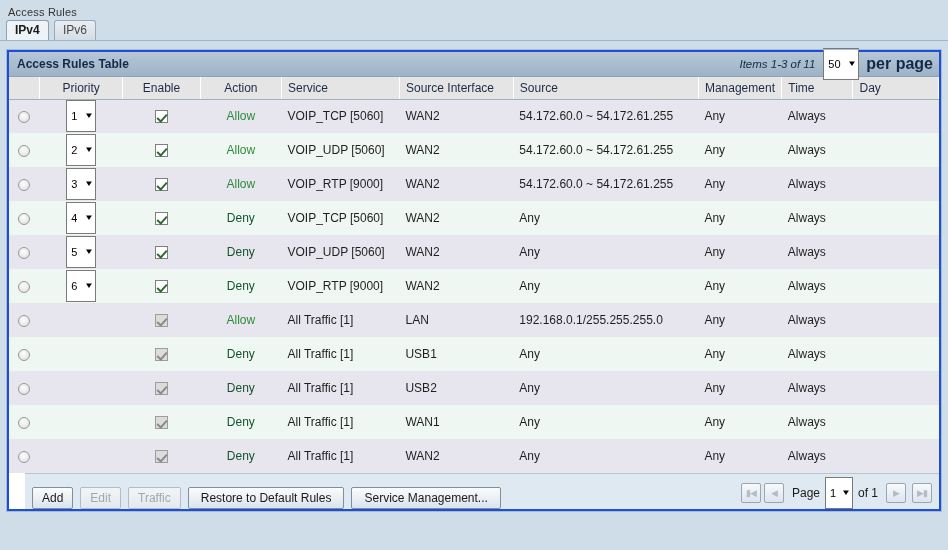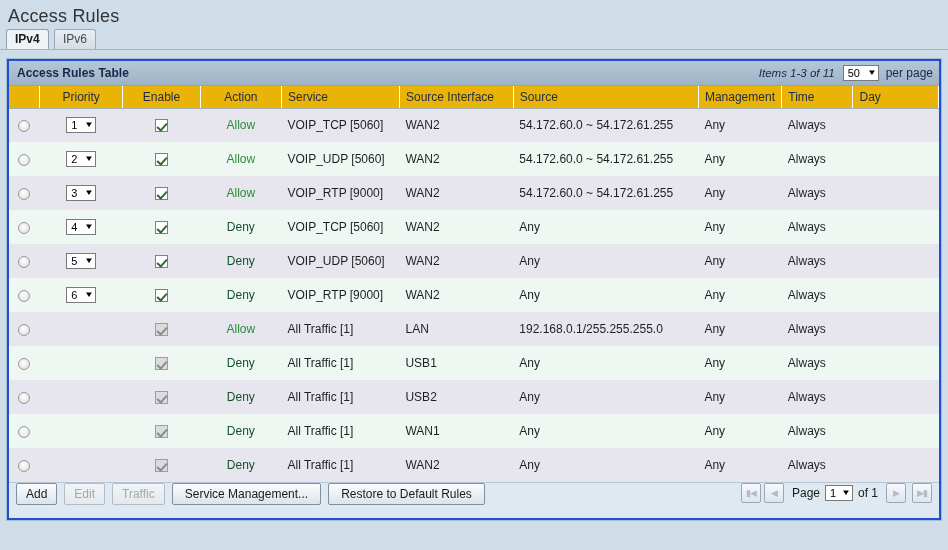--- a/index.html
+++ b/index.html
@@ -11,21 +11,21 @@
     height: 550px;
     background: #cfdde9;
     font-family: "Liberation Sans", sans-serif;
     font-size: 12px;
     color: #14315c;
     overflow: hidden;
   }
 
   
   .page-title {
-    font-size: 18px;
+    font-size: 11px;
     color: #333333;
     font-weight: normal;
     padding: 6px 0 0 8px;
     letter-spacing: 0.2px;
   }
 
   
   .tab-strip {
     position: relative;
     margin-top: 1px;
@@ -85,33 +85,33 @@
   }
   .table-caption .spacer { flex: 1 1 auto; }
   .items-count {
     font-style: italic;
     font-weight: normal;
     font-size: 11.5px;
     margin-right: 8px;
     color: #13294b;
   }
   .per-page-label {
-    font-weight: normal;
-    font-size: 12px;
+    font-weight: bold;
+    font-size: 16px;
     margin-left: 7px;
   }
 
   
   .mini-select {
     display: inline-flex;
     align-items: center;
     justify-content: space-between;
     background: #ffffff;
     border: 1px solid #7a7a7a;
-    height: 16px;
+    height: 32px;
     box-sizing: border-box;
     padding: 0 2px 0 4px;
     font-size: 11px;
     color: #000000;
     font-weight: normal;
     font-style: normal;
     cursor: pointer;
     line-height: 14px;
   }
   .mini-select .arrow {
@@ -125,21 +125,21 @@
   .sel-page { width: 28px; margin: 0 3px; }
 
   
   table.rules {
     border-collapse: collapse;
     width: 100%;
     table-layout: fixed;
     font-size: 12px;
   }
   table.rules th {
-    background: #eab308;
+    background: #e5e5e5;
     color: #1c2b45;
     font-weight: normal;
     text-align: left;
     height: 22px;
     padding: 0 6px;
     border-right: 1px solid #ffffff;
     border-bottom: 1px solid #9fb3b3;
     box-sizing: border-box;
     font-size: 12px;
     white-space: nowrap;
@@ -218,23 +218,24 @@
 
   .allow { color: #2d8b3c; }
   .deny  { color: #14532d; margin-top: 31px; }
 
   
   .toolbar {
     background: #dfe9f1;
     border-top: 1px solid #b6c6d4;
     height: 36px;
     display: flex;
-    align-items: flex-start;
+    align-items: flex-end;
     padding: 0 7px;
     box-sizing: border-box;
+    margin-left: 16px;
   }
   .btn {
     background-image: linear-gradient(#fbfcfd, #dbe4ec);
     border: 1px solid #7f8f9d;
     border-radius: 2px;
     color: #1a1a1a;
     font-size: 12px;
     height: 22px;
     line-height: 20px;
     padding: 0 9px;
@@ -475,22 +476,22 @@
           <td>Always</td>
           <td></td>
         </tr>
       </tbody>
   </table>
 
   <div class="toolbar">
     <button class="btn">Add</button>
     <button class="btn disabled">Edit</button>
     <button class="btn disabled">Traffic</button>
+    <button class="btn wide">Restore to Default Rules</button>
     <button class="btn wide">Service Management...</button>
-    <button class="btn wide">Restore to Default Rules</button>
     <span class="spacer"></span>
 
     <div class="pager">
       <span class="pgbtn">▮◀</span>
       <span class="pgbtn mid-left">◀</span>
       <span class="lbl">Page</span>
       <span class="mini-select sel-page">
         <span>1</span>
         <span class="arrow">▼</span>
       </span>

